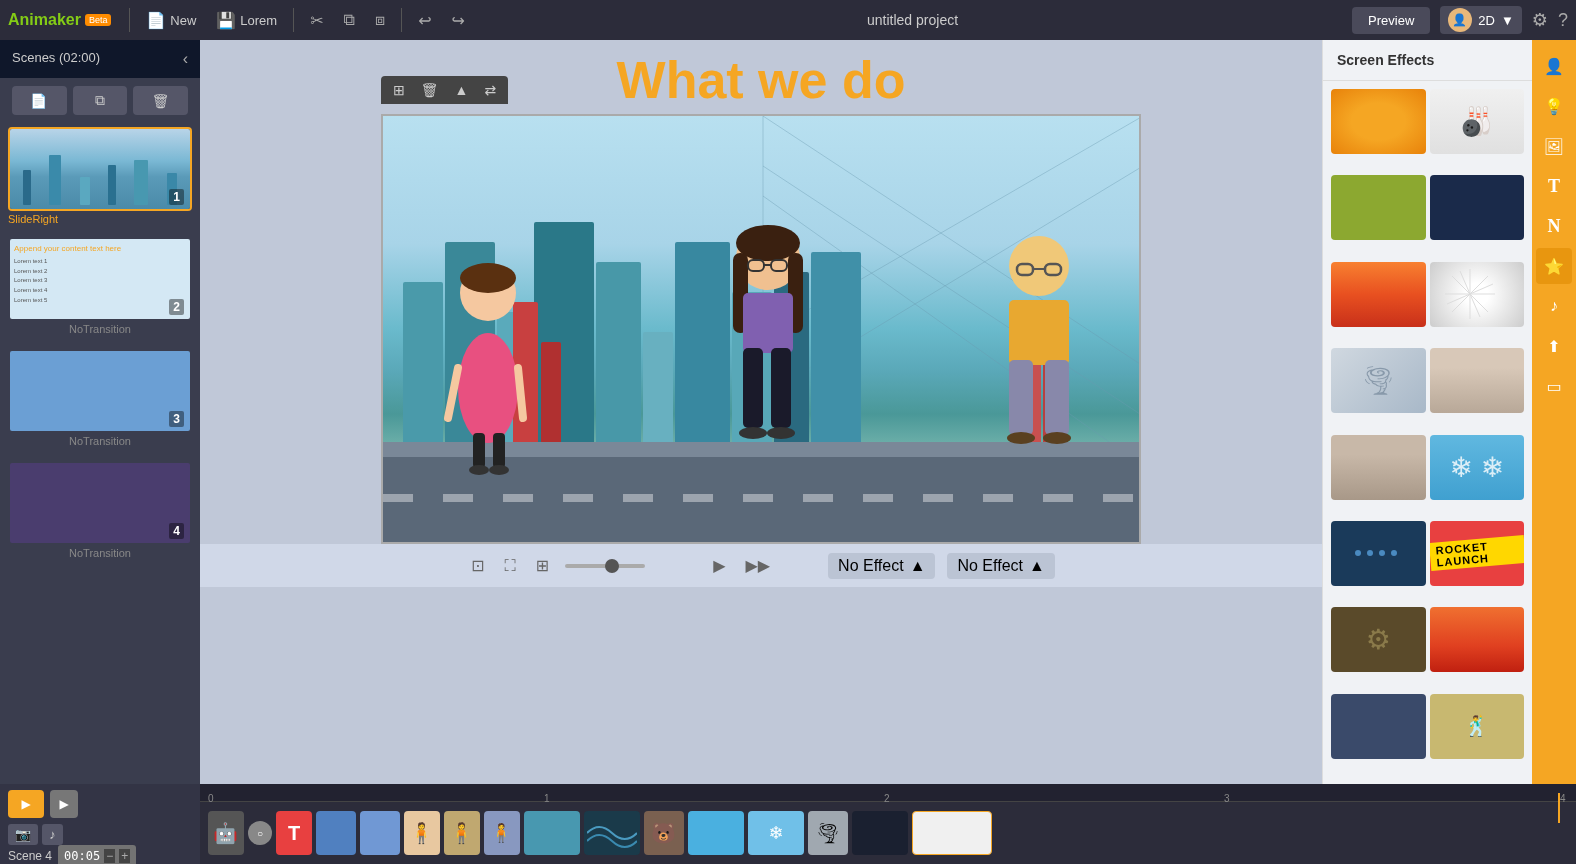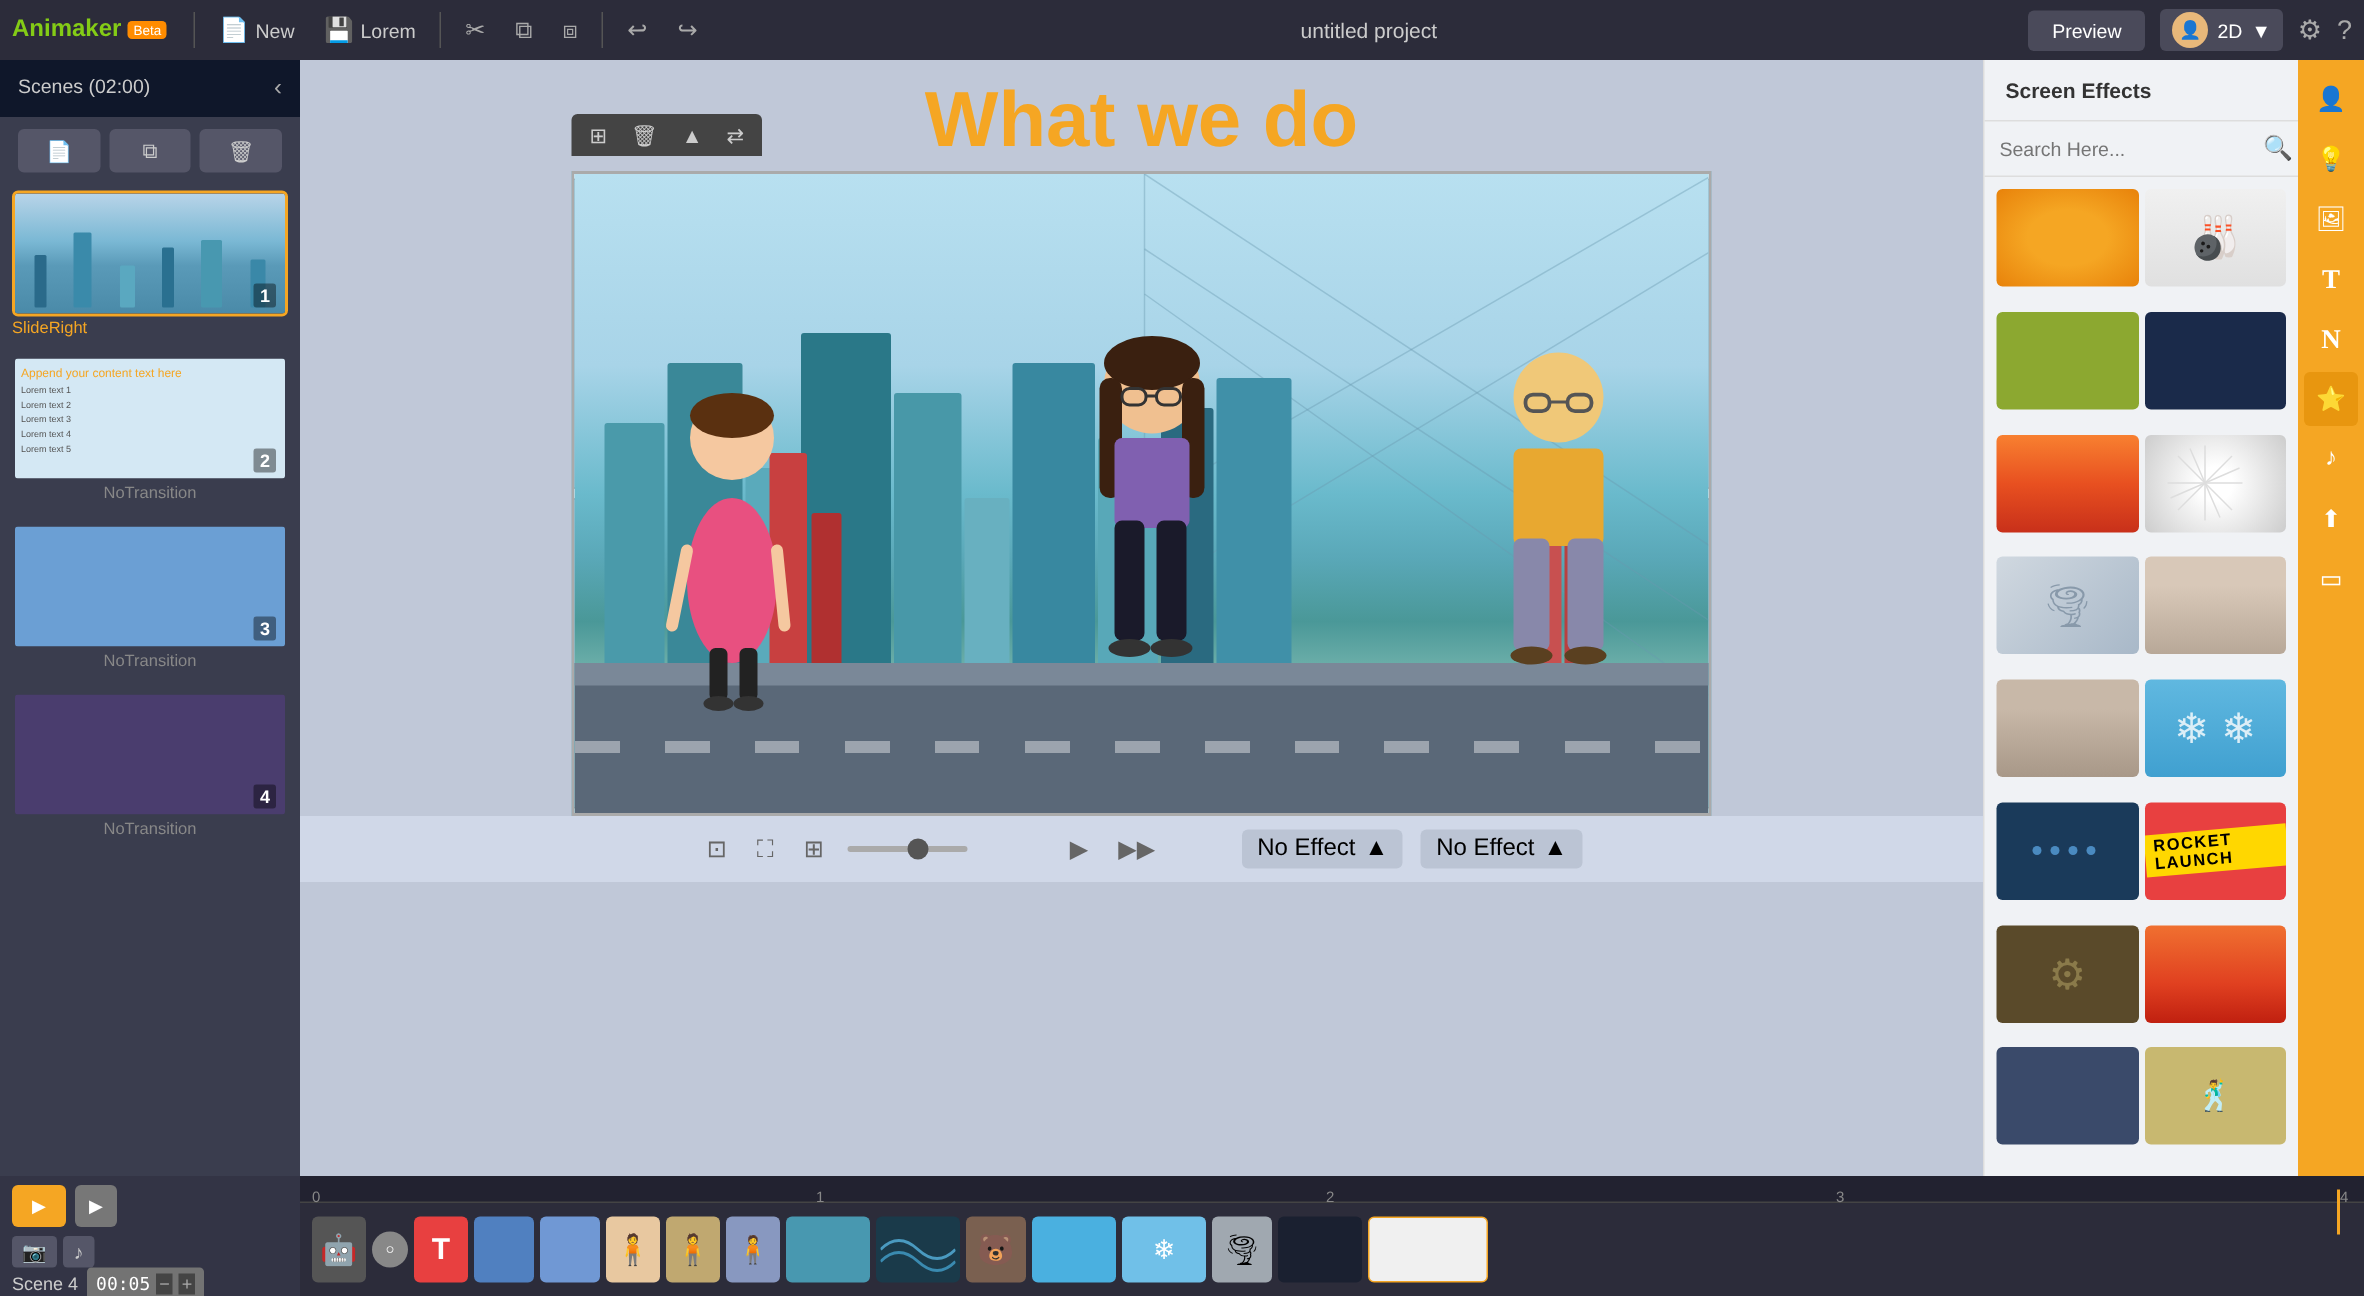--- a/index.html
+++ b/index.html
@@ -781,24 +781,20 @@
       </div>
       <div class="effect-selector">
         <span>No Effect</span>
         <span>▲</span>
       </div>
     </div>
   </div>
 
   <div class="effects-panel">
     <div class="effects-header">Screen Effects</div>
-    <div class="effects-search">
-      <input type="text" placeholder="Search Here..." style="">
-      <span>🔍</span>
-    </div>
     <div class="effects-grid">
 
       <div class="effect-thumb eff-orange"></div>
       <div class="effect-thumb eff-pins">🎳</div>
       <div class="effect-thumb eff-olive"></div>
       <div class="effect-thumb eff-stars"></div>
       <div class="effect-thumb eff-fire"></div>
       <div class="effect-thumb eff-burst">
         <svg width="80" height="65" viewBox="0 0 80 65">
           <g transform="translate(40,32)">

